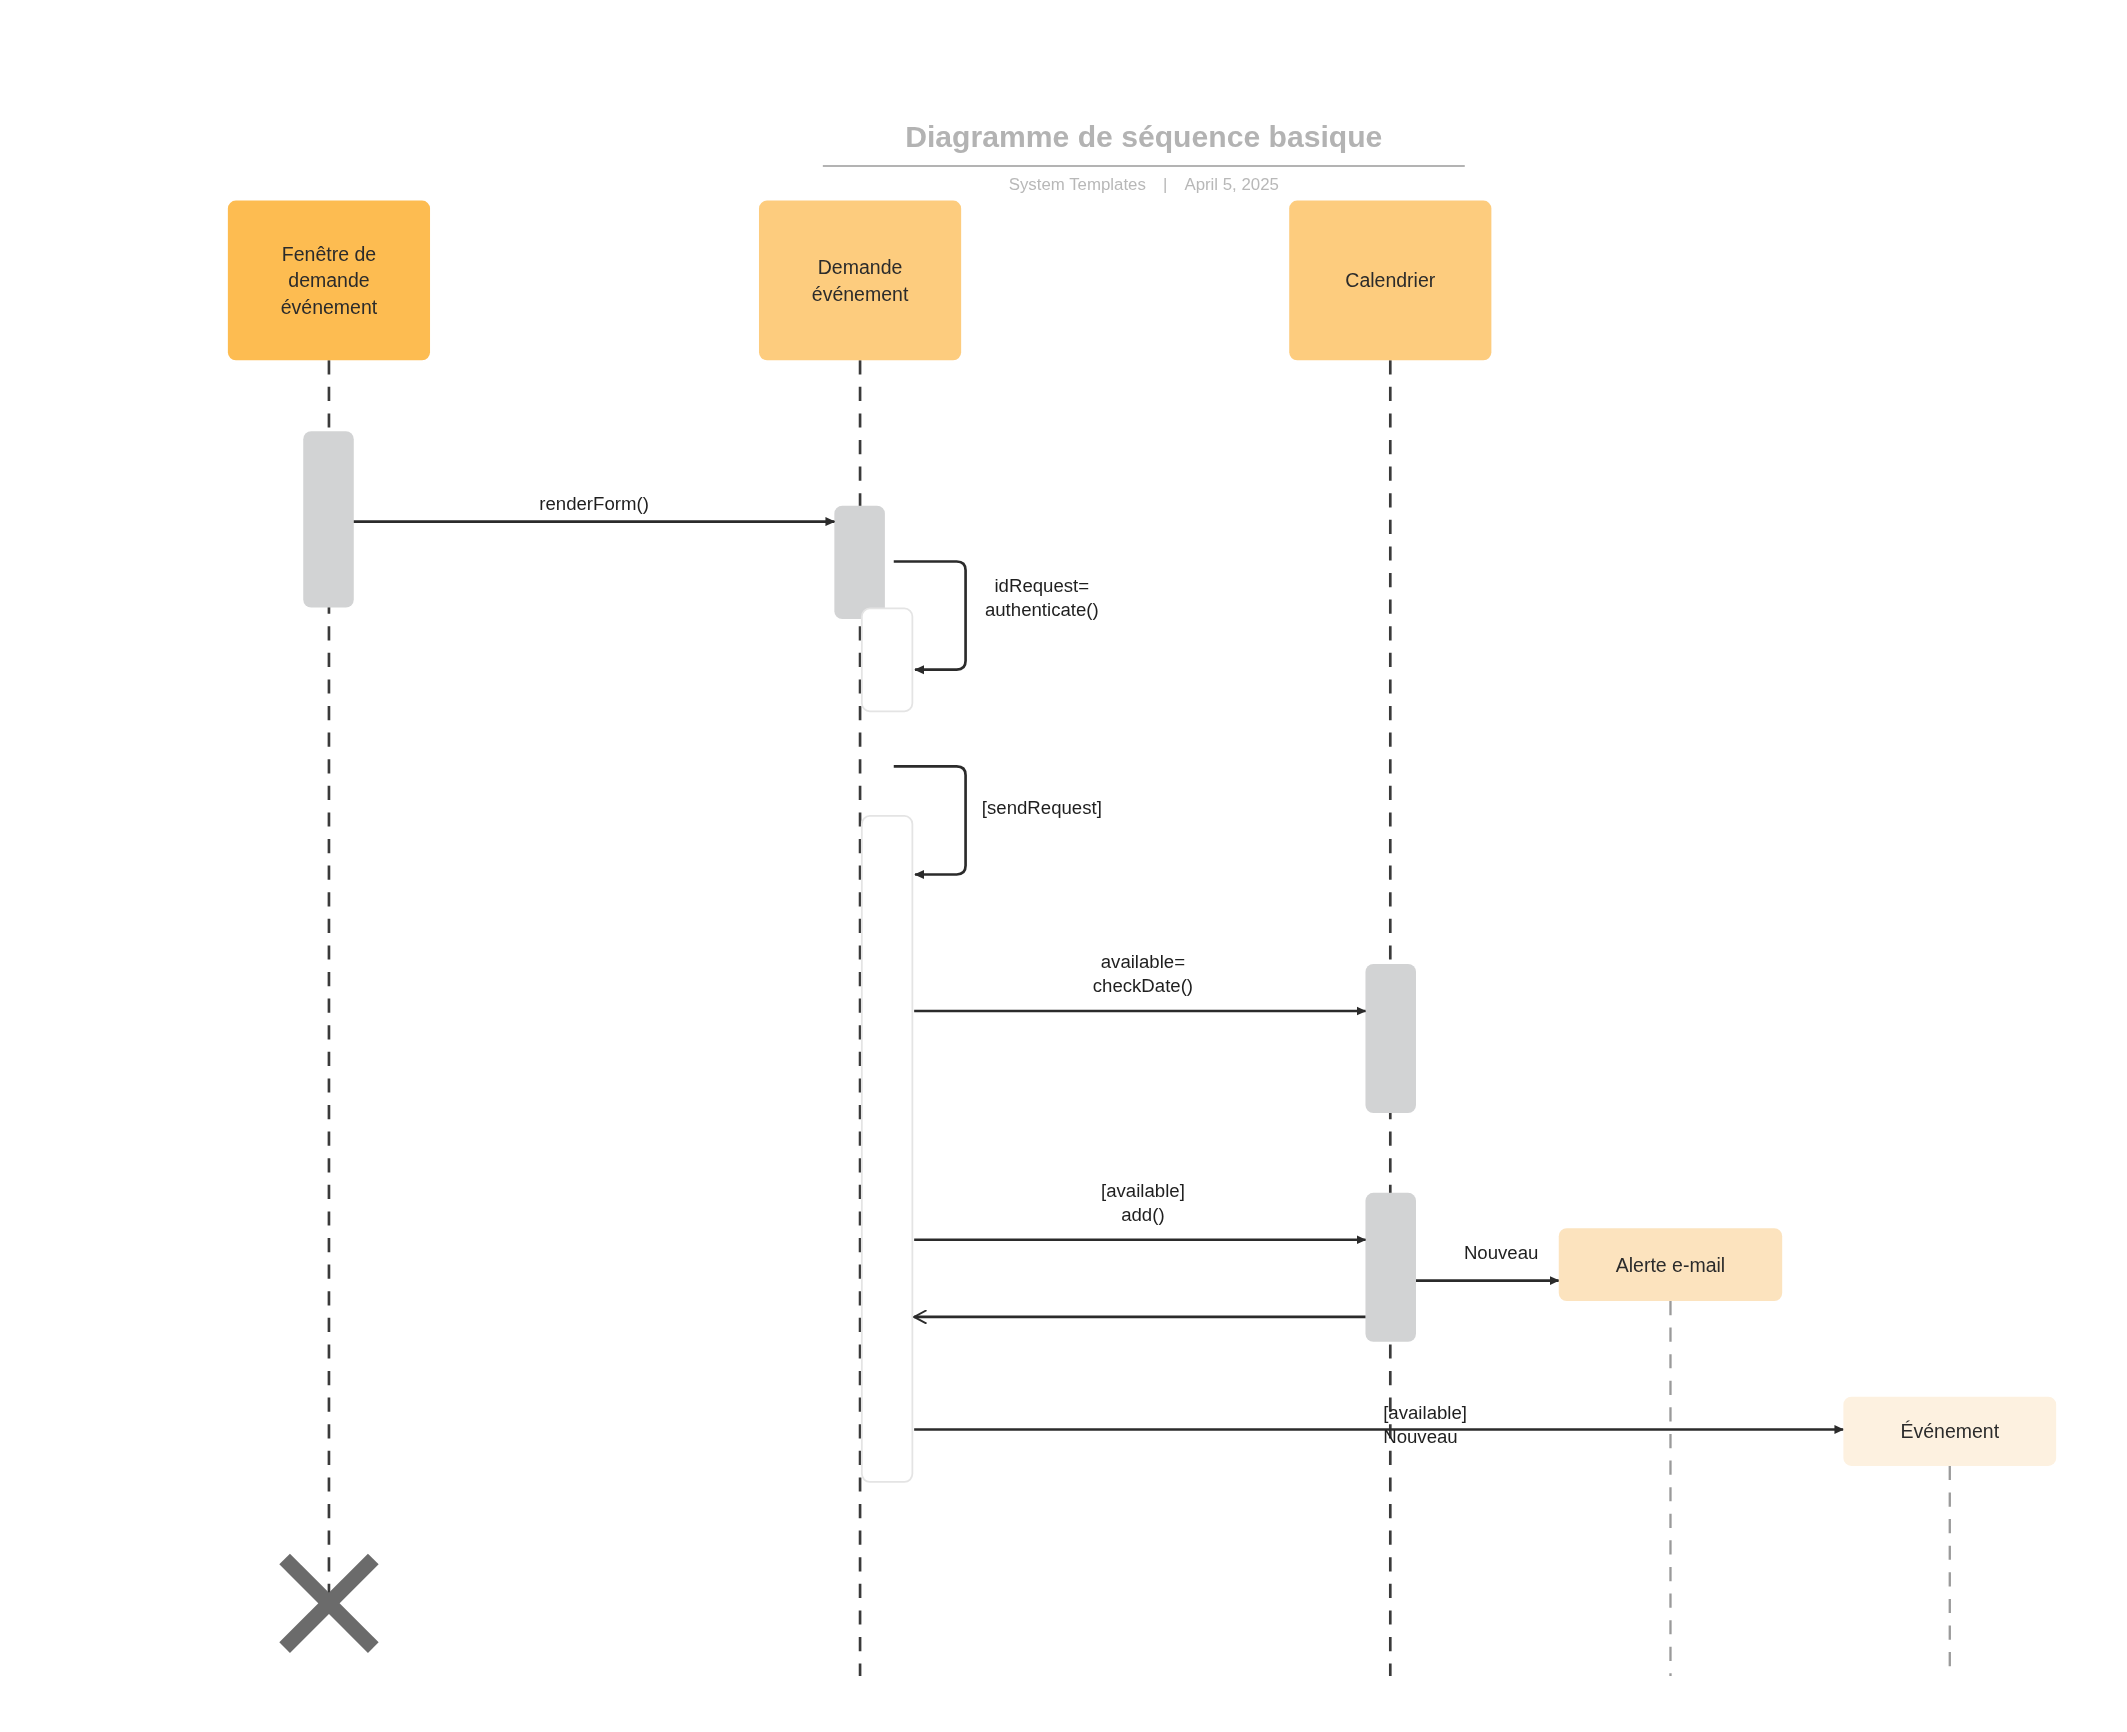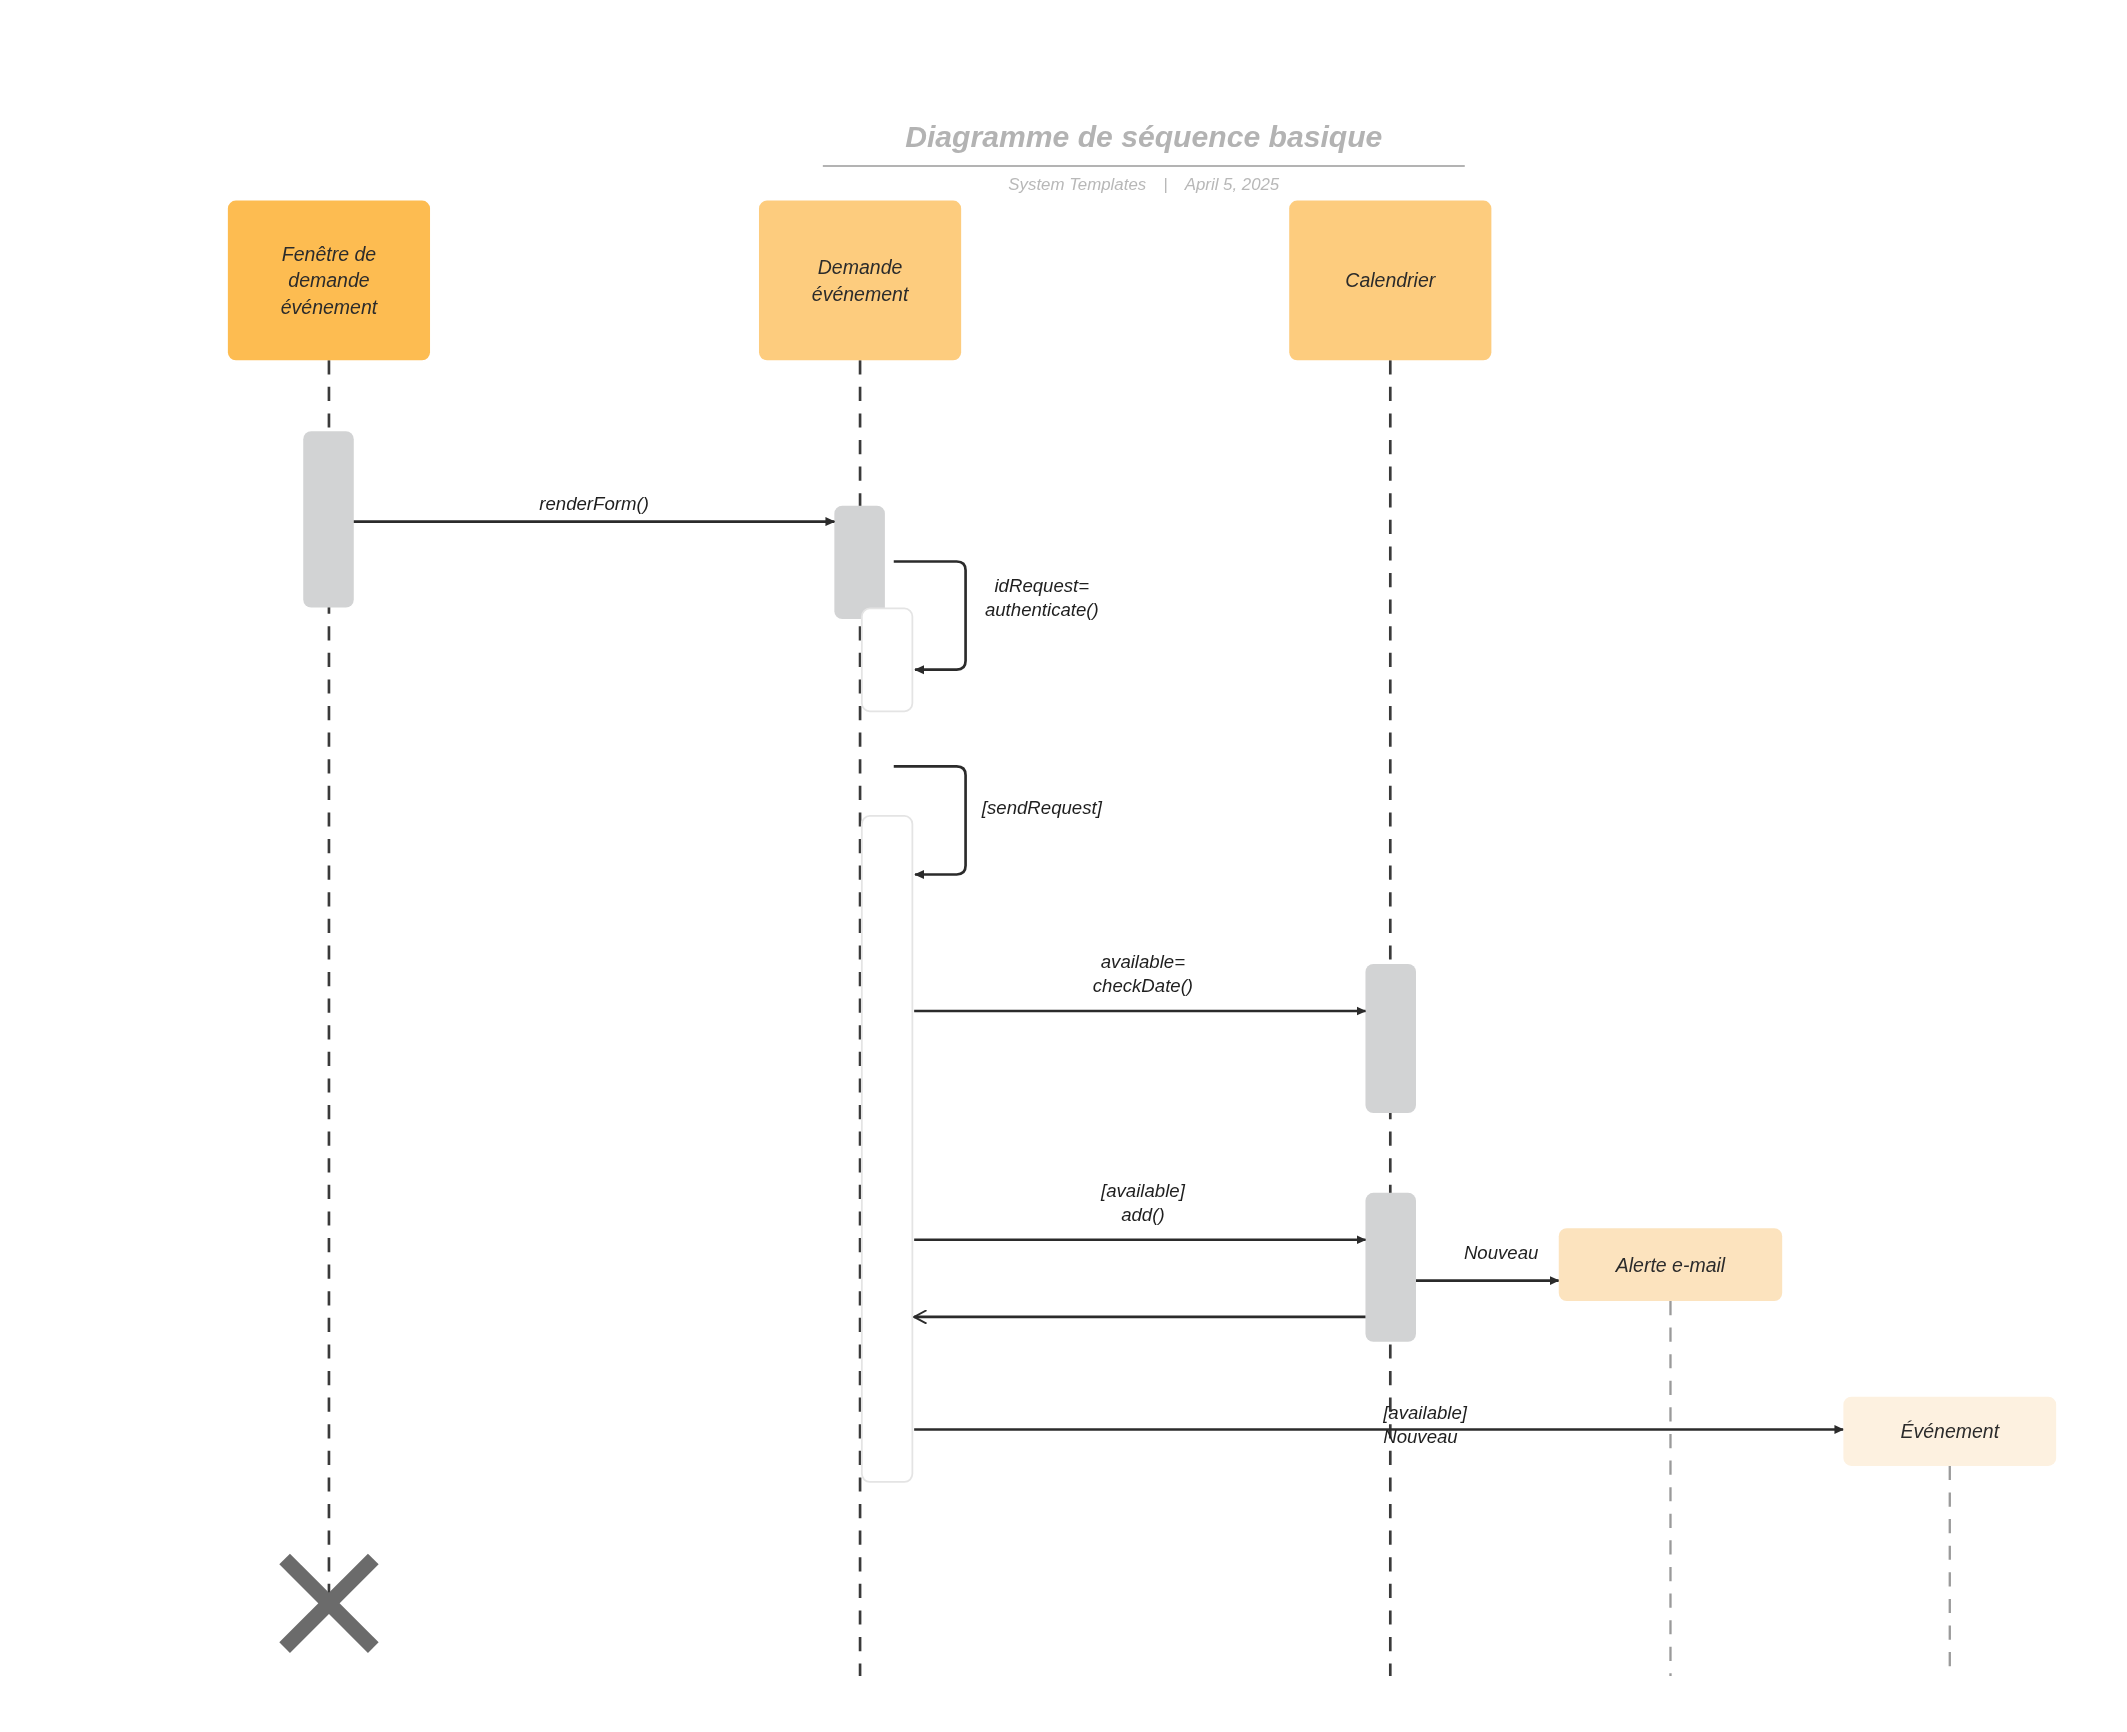--- a/index.html
+++ b/index.html
@@ -12,21 +12,20 @@
     width: 2128px;
     height: 1733px;
     font-family: "Liberation Sans", "DejaVu Sans", sans-serif;
     overflow: hidden;
   }
   #canvas {
     position: relative;
     width: 2128px;
     height: 1733px;
     background: #ffffff;
-    font-style: italic;
   }
   svg#diagram {
     position: absolute;
     top: 0;
     left: 0;
     width: 2128px;
     height: 1733px;
     display: block;
   }
   .doc-title {

